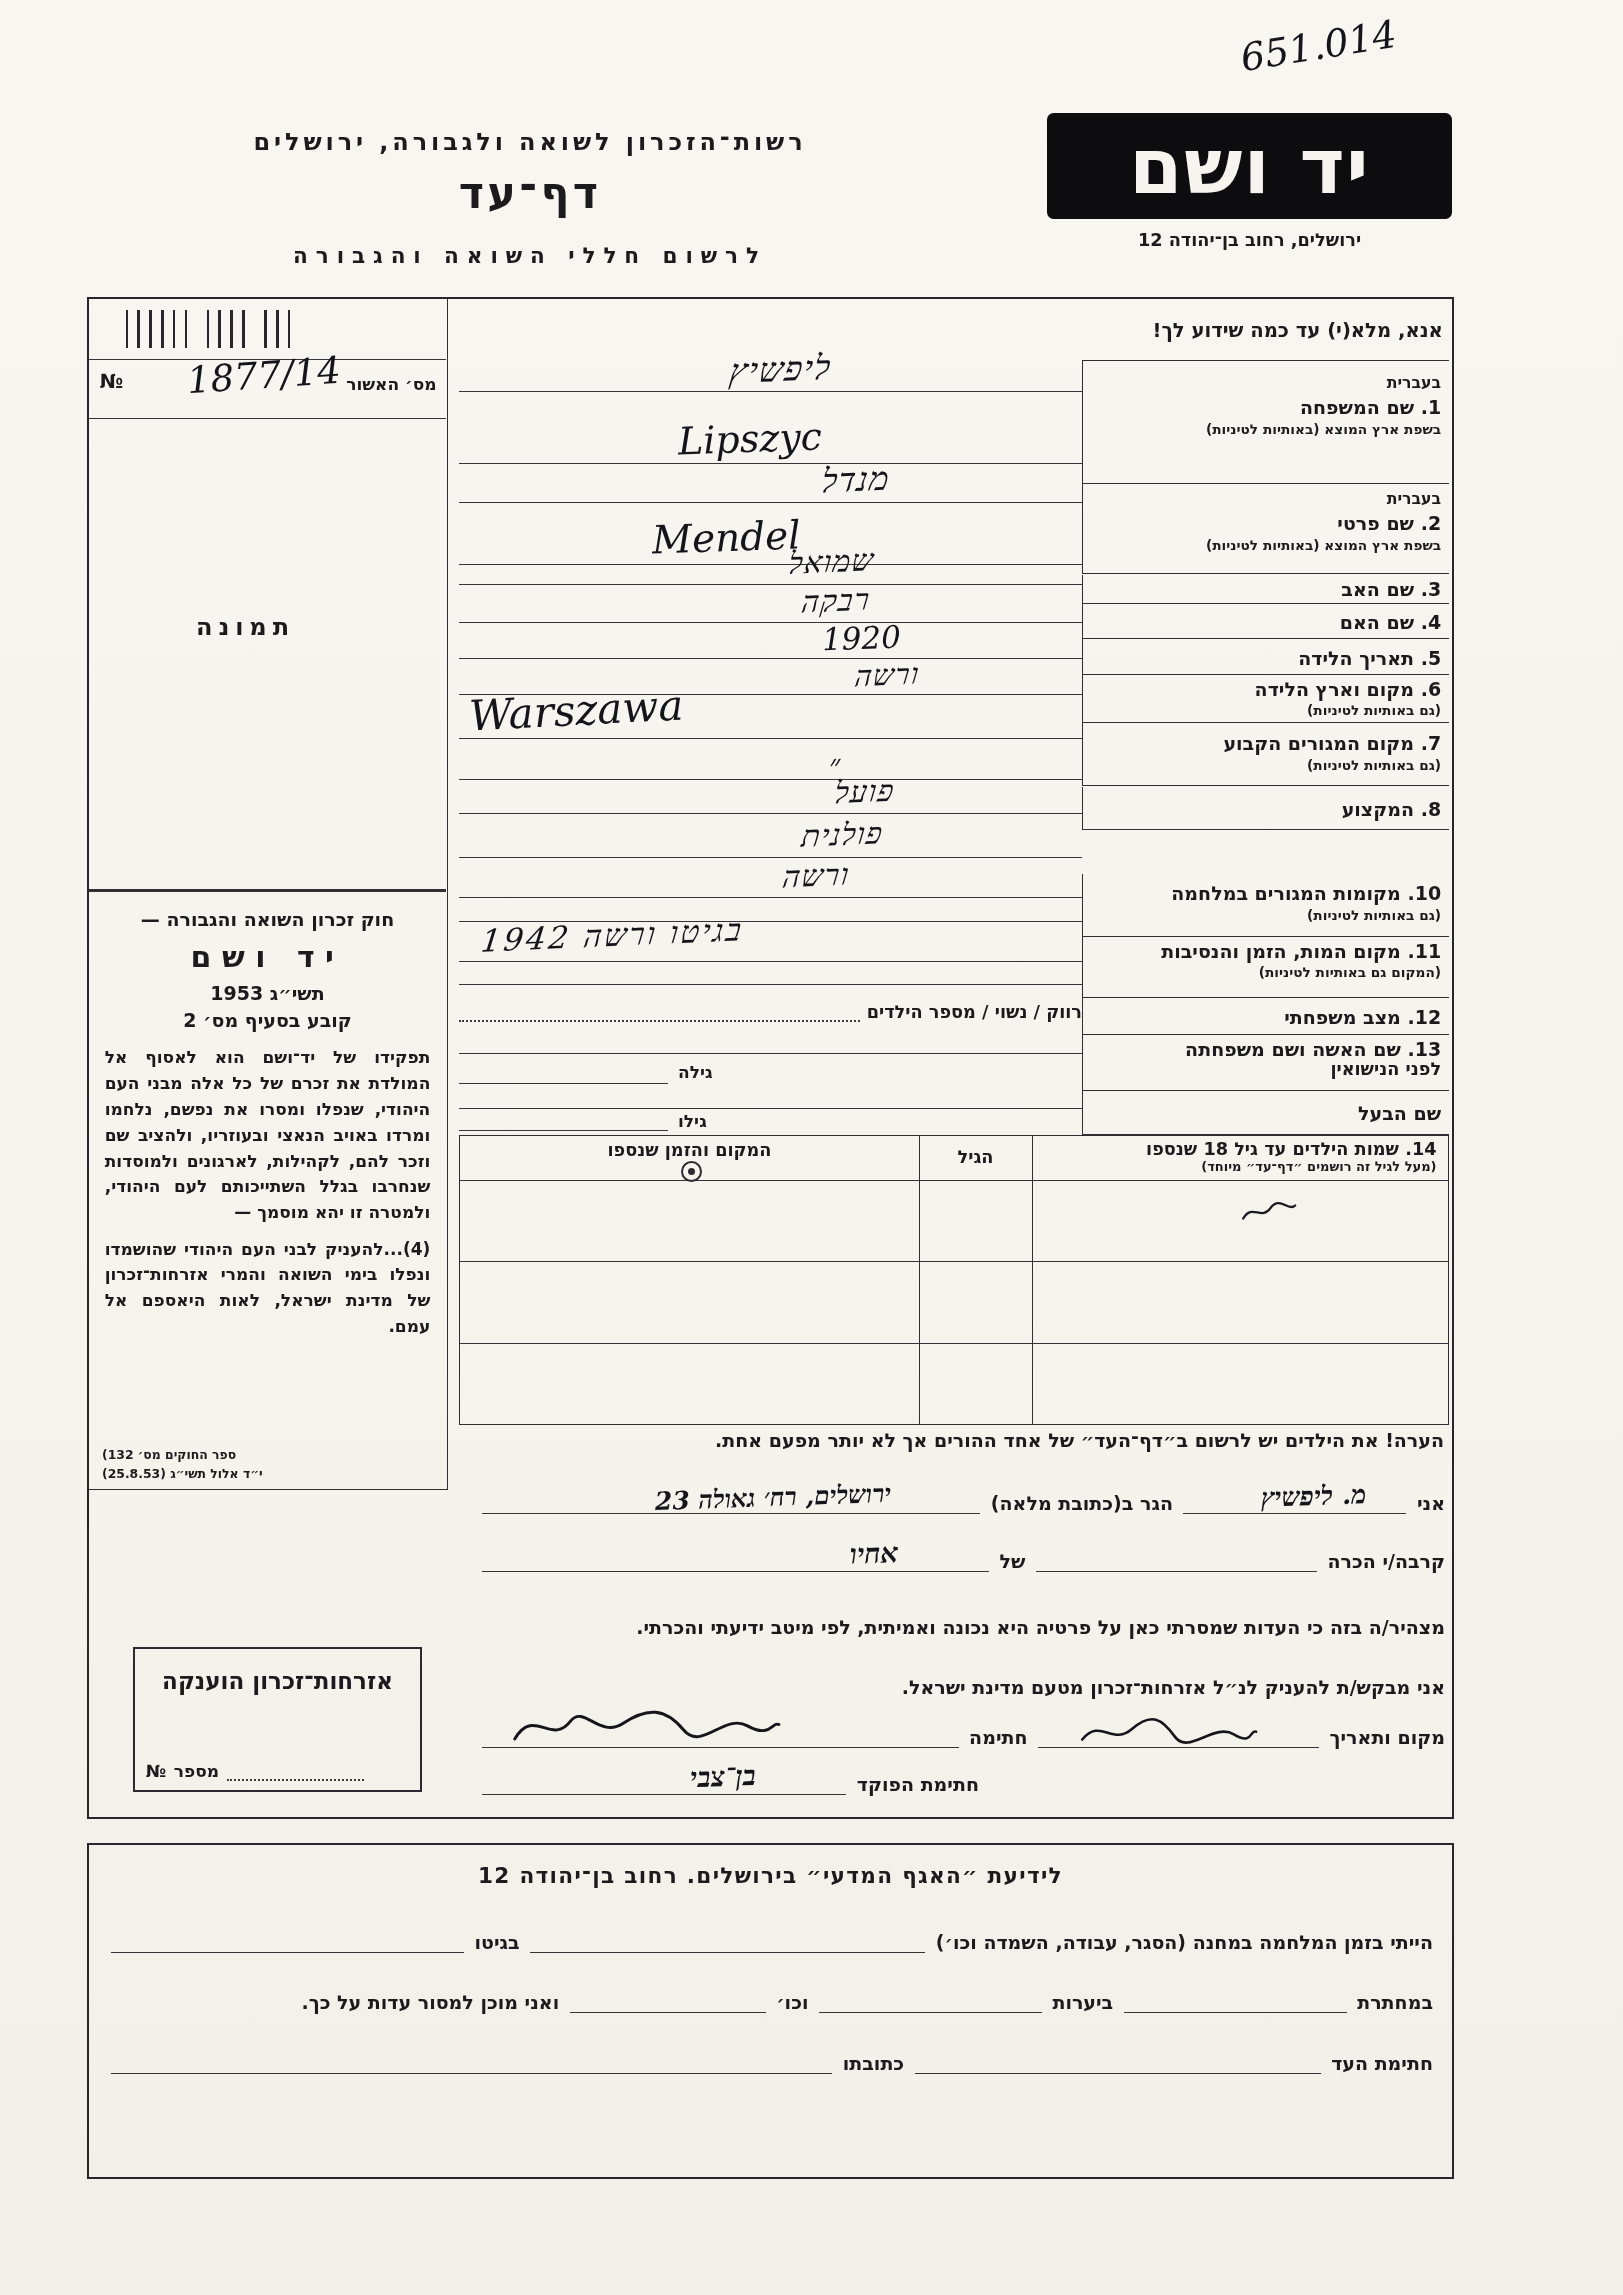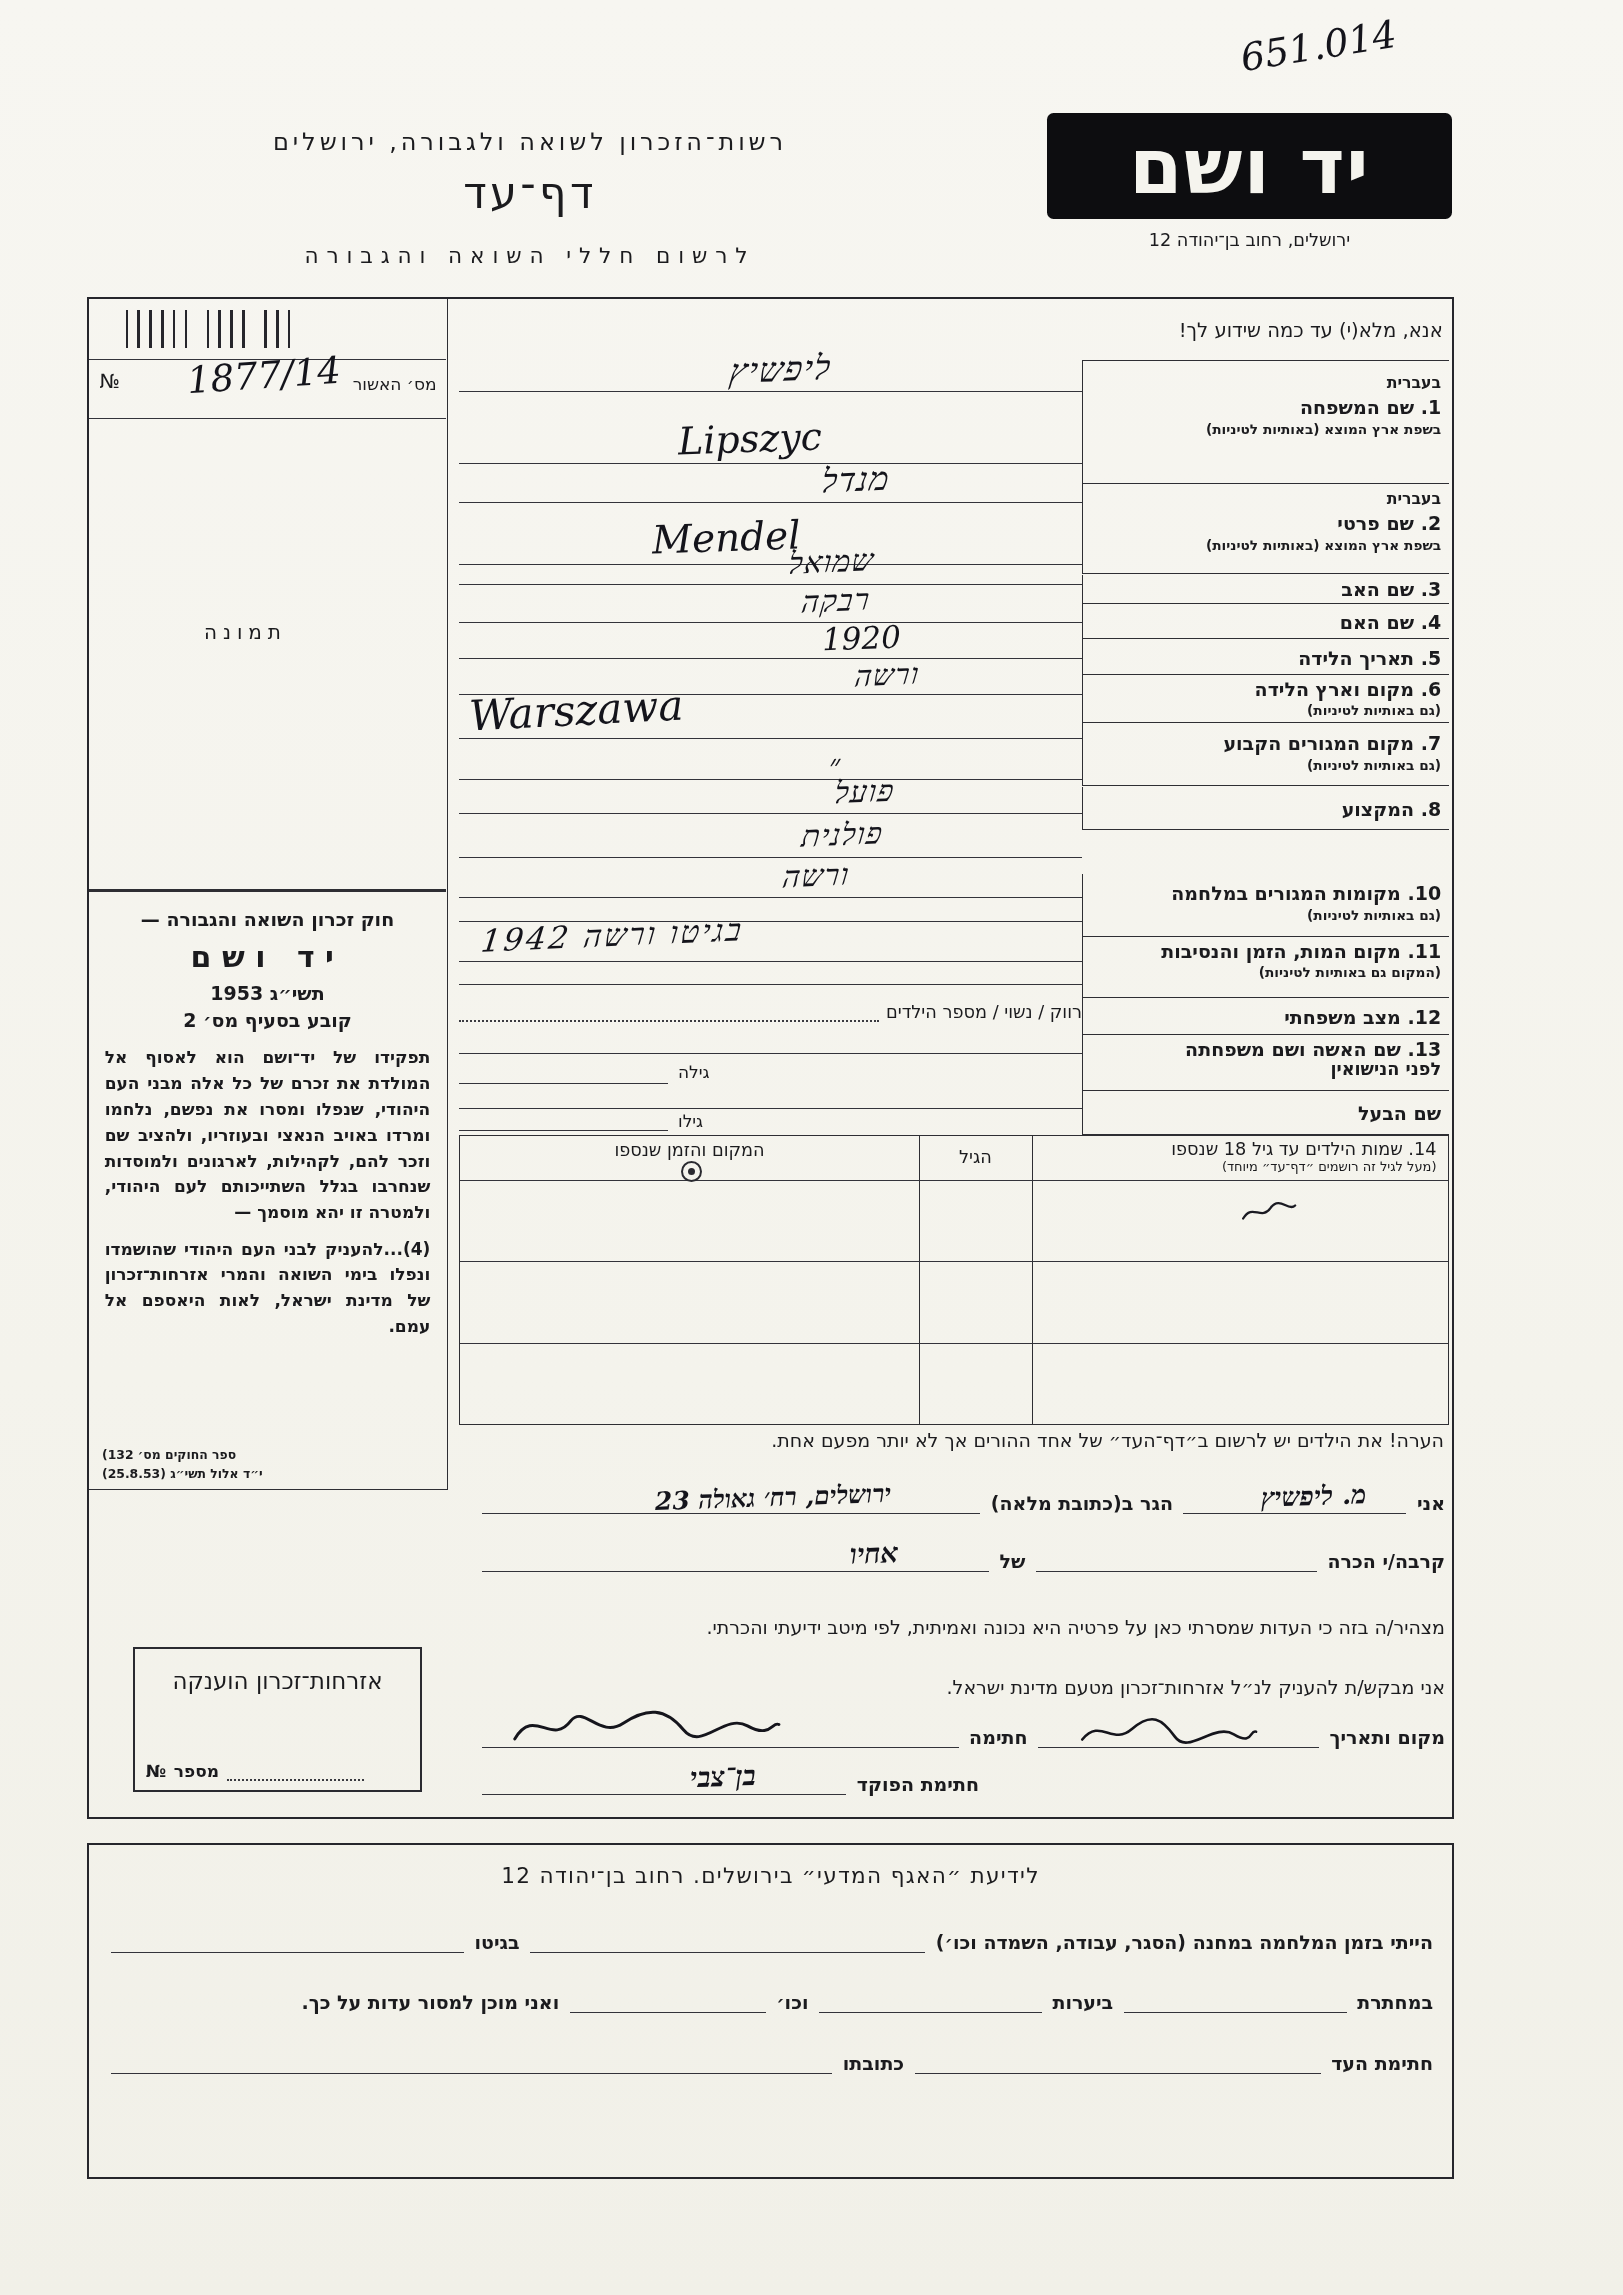--- a/index.html
+++ b/index.html
@@ -1,21 +1,21 @@
 <!DOCTYPE html>
 <html style="font-size:10.5px"><head>
 <meta charset="utf-8">
 <style>
   html,body{margin:0;padding:0;background:#6f6f6f;}
   .page{position:relative;width:1623px;height:2295px;margin:0 auto;
         background:linear-gradient(180deg,#f7f6f1 0%,#f4f3ec 60%,#f1f0e8 100%);
         font-family:"DejaVu Sans","Liberation Sans",sans-serif;color:#1b1b1e;overflow:hidden;}
   .abs{position:absolute;}
   .rtl{direction:rtl;}
-  .b{font-weight:400;}
+  .b{font-weight:700;}
   .ctr{text-align:center;}
   .line{border-bottom:1.6px solid #33333a;height:0;}
   .dotline{border-bottom:2px dotted #3a3a40;height:0;}
   .box{position:absolute;border:2.3px solid #26262c;box-sizing:border-box;}
   
   .cell{position:absolute;left:993px;width:367px;box-sizing:border-box;
         border-left:1.6px solid #2e2e33;border-bottom:1.6px solid #2e2e33;
         direction:rtl;text-align:right;padding:3.9px 7.9px 0 3.9px;font-weight:700;}
   .cell .main{font-size:19px;line-height:1.12;}
   .cell .sub{font-size:13.7px;line-height:1.15;margin-top:3.3px;}
@@ -84,21 +84,21 @@
             <i></i>
             <i></i>
           </span>
       </div>
       <div class="abs line" style="left:0;top:60px;width:357px;"></div>
       <div class="abs b" style="left:10.5px;top:71px;font-size:19.6px;">№</div>
       <div class="abs rtl b" style="right:10.5px;top:75px;font-size:17px;">מס׳ האשור</div>
       <div class="hw" style="left:98px;top:55px;font-size:37px;transform:rotate(-4deg);">1877/14</div>
       <div class="abs line" style="left:0;top:119px;width:357px;"></div>
 
-      <div class="abs rtl b ctr" style="left:0;top:314px;width:313px;font-size:20px;letter-spacing:5.9px;margin-top:7px;">תמונה</div>
+      <div class="abs rtl b ctr" style="left:0;top:314px;width:313px;font-size:24px;letter-spacing:5.9px;">תמונה</div>
 
       <div class="lawbox">
         <div class="ctr" style="font-size:19px;">חוק זכרון השואה והגבורה —</div>
         <div class="ctr" style="font-size:30px;letter-spacing:10.5px;margin-top:9.2px;">יד ושם</div>
         <div class="ctr" style="font-size:19px;margin-top:7.9px;">תשי״ג 1953</div>
         <div class="ctr" style="font-size:19px;margin-top:5.2px;">קובע בסעיף מס׳ 2</div>
         <div style="font-size:17px;line-height:1.52;margin-top:14.4px;text-align:justify;">תפקידו של יד־ושם הוא לאסוף אל המולדת את זכרם של כל אלה מבני העם היהודי, שנפלו ומסרו את נפשם, נלחמו ומרדו באויב הנאצי ובעוזריו, ולהציב שם וזכר להם, לקהילות, לארגונים ולמוסדות שנחרבו בגלל השתייכותם לעם היהודי, ולמטרה זו יהא מוסמך —</div>
         <div style="font-size:17px;line-height:1.52;margin-top:10.5px;text-align:justify;">(4)...להעניק לבני העם היהודי שהושמדו ונפלו בימי השואה והמרי אזרחות־זכרון של מדינת ישראל, לאות היאספם אל עמם.</div>
         <div class="abs" style="left:13px;bottom:29px;font-size:12.4px;direction:ltr;text-align:left;">(ספר החוקים מס׳ 132</div>
         <div class="abs" style="left:13px;bottom:10.5px;font-size:12.4px;direction:ltr;text-align:left;">י״ד אלול תשי״ג (25.8.53)</div>

